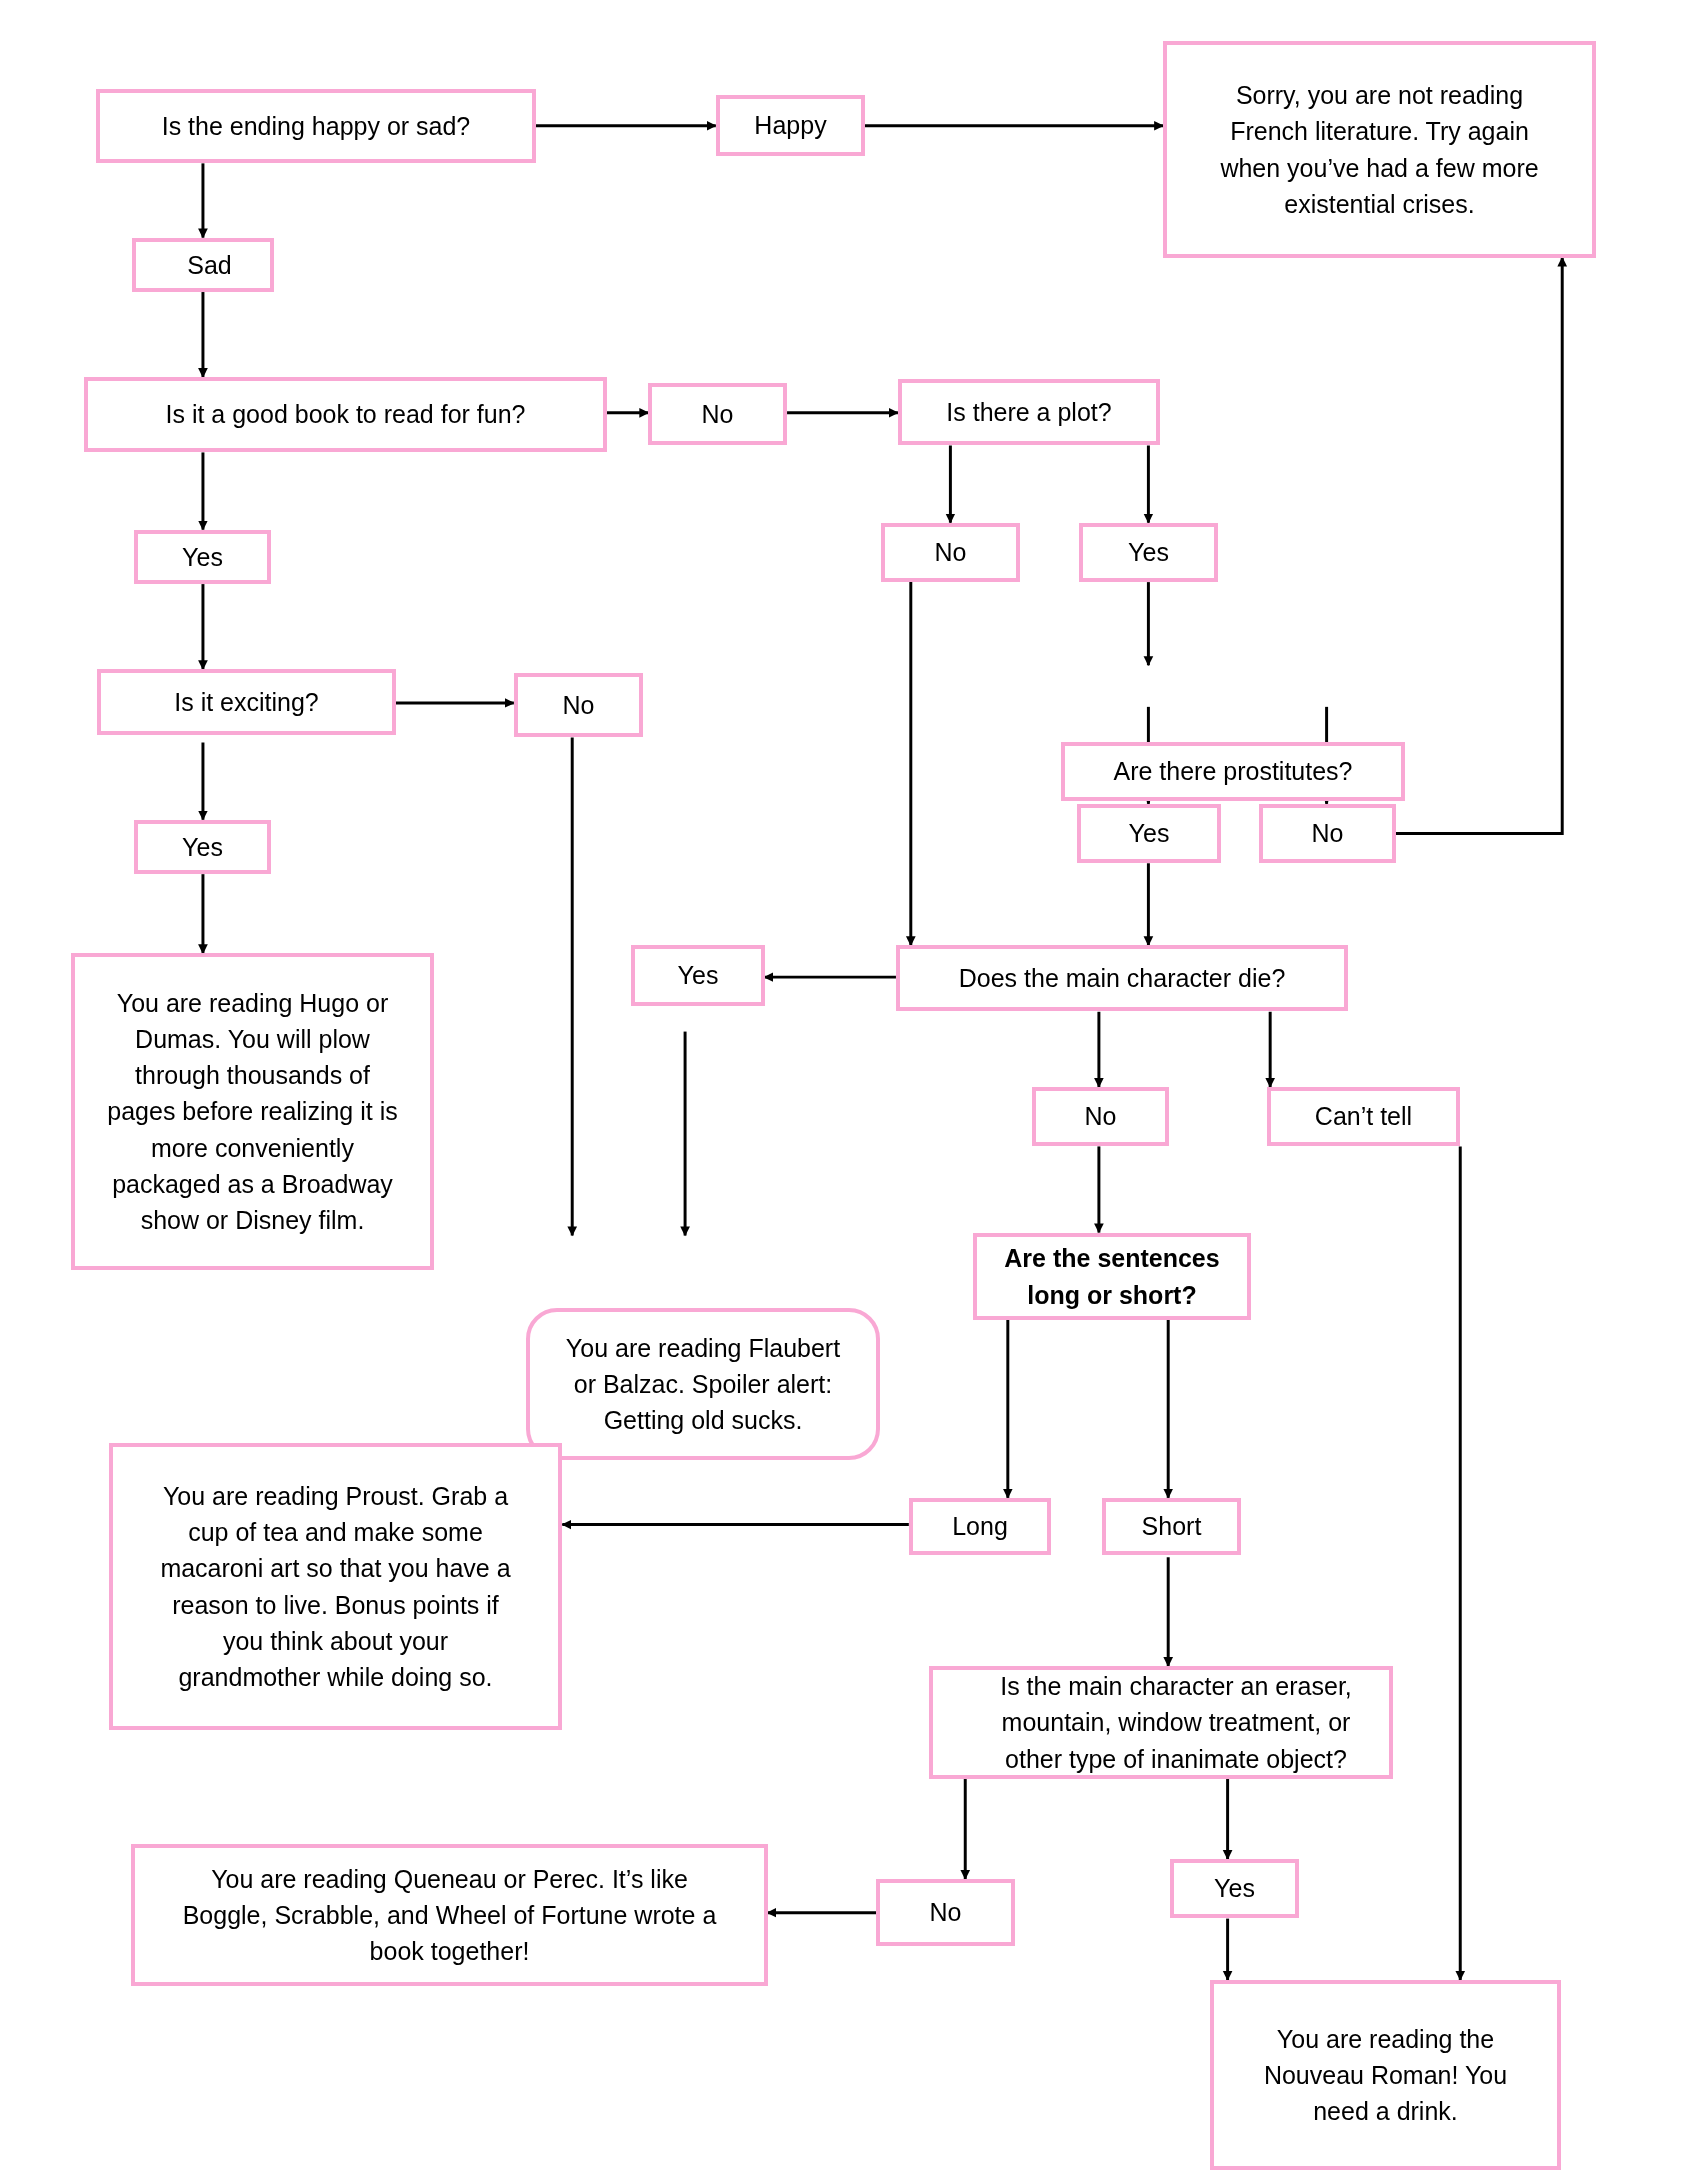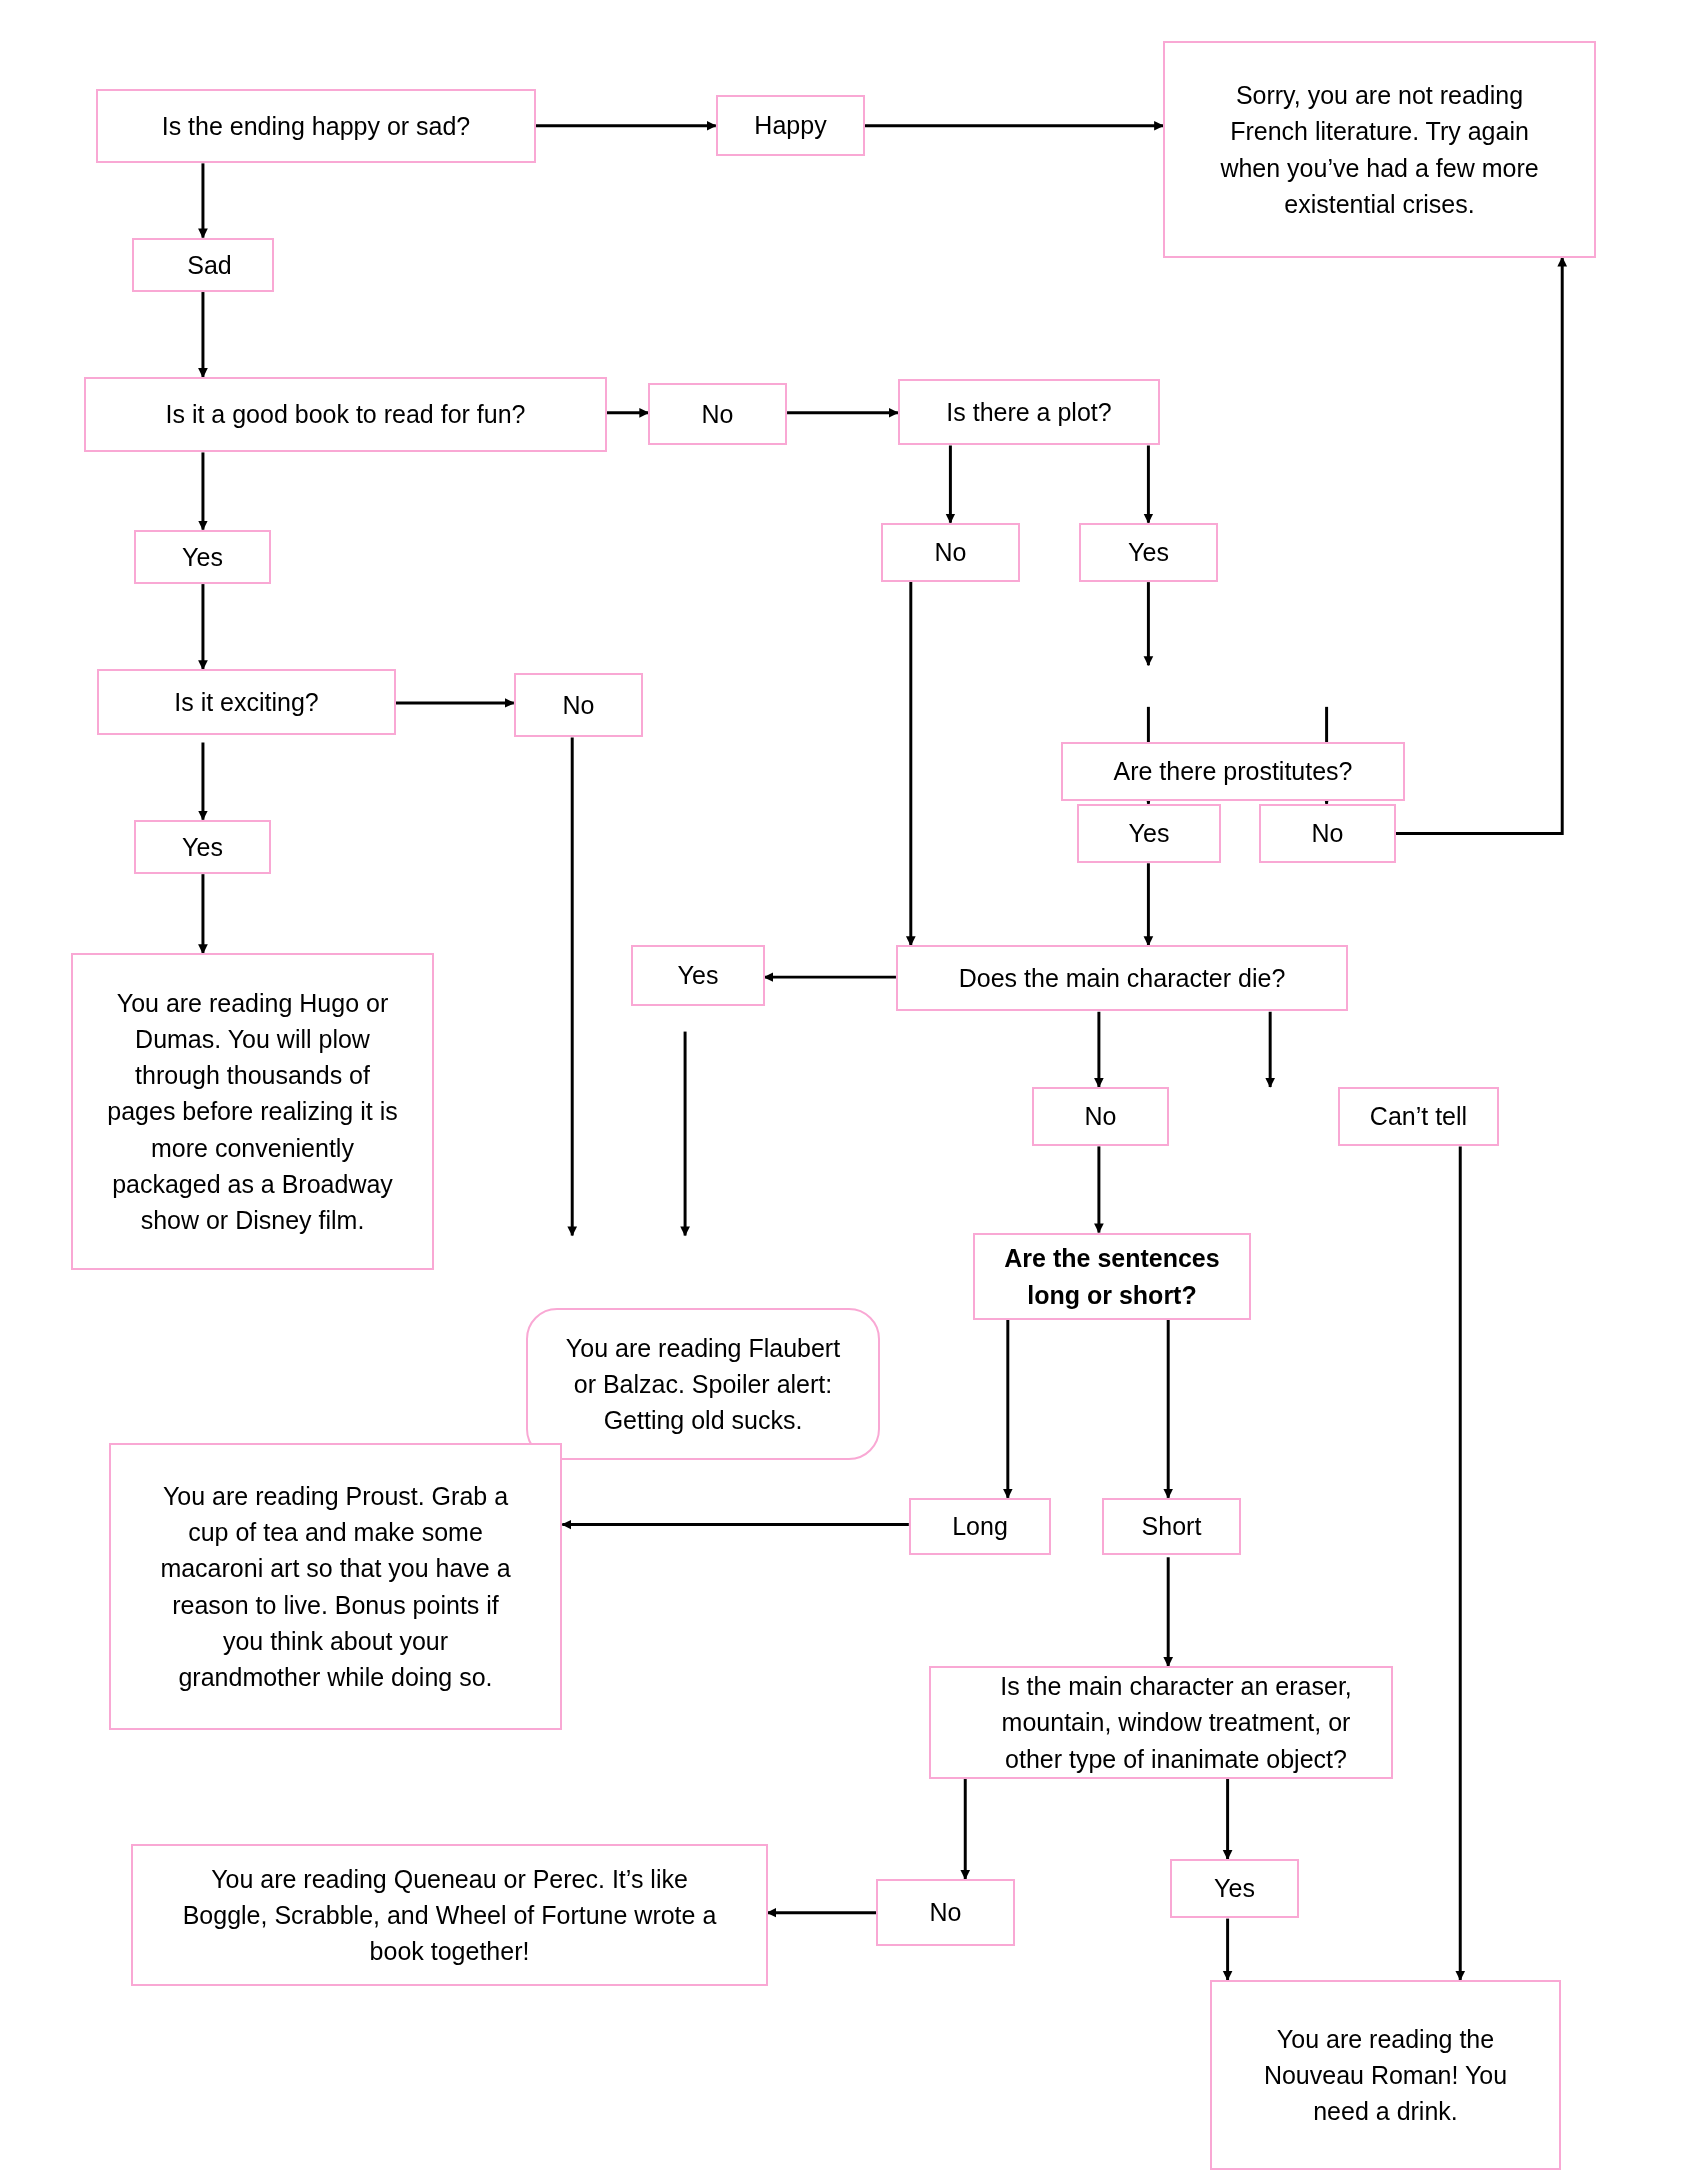--- a/index.html
+++ b/index.html
@@ -19,21 +19,21 @@
     position: absolute;
     left: 0;
     top: 0;
     width: 1683px;
     height: 2178px;
     pointer-events: none;
   }
   .node {
     position: absolute;
     box-sizing: border-box;
-    border: 2px solid #f9a8d4;
+    border: 4px solid #f9a8d4;
     background: #ffffff;
     display: flex;
     align-items: center;
     justify-content: center;
     text-align: center;
     color: #000000;
     font-size: 25px;
     line-height: 1.30;
     padding: 4px 10px;
     z-index: 2;
@@ -212,21 +212,21 @@
   </div>
 
   <div class="node" style="left:896px; top:945px; width:452px; height:66px;">
     <span class="txt">Does the main character die?</span>
   </div>
 
   <div class="node" style="left:1032px; top:1087px; width:137px; height:59px;">
     <span class="txt">No</span>
   </div>
 
-  <div class="node" style="left:1338px; top:1087px; width:161px; height:59px;">
+  <div class="node" style="left:1267px; top:1087px; width:193px; height:59px;">
     <span class="txt">Can’t tell</span>
   </div>
 
   <div class="node multiline" style="left:973px; top:1233px; width:278px; height:87px;font-weight:bold;">
     <span class="txt">Are the sentences
 long or short?</span>
   </div>
 
   <div class="node multiline" style="left:526px; top:1308px; width:354px; height:152px;border-radius:31px;">
     <span class="txt">You are reading Flaubert

